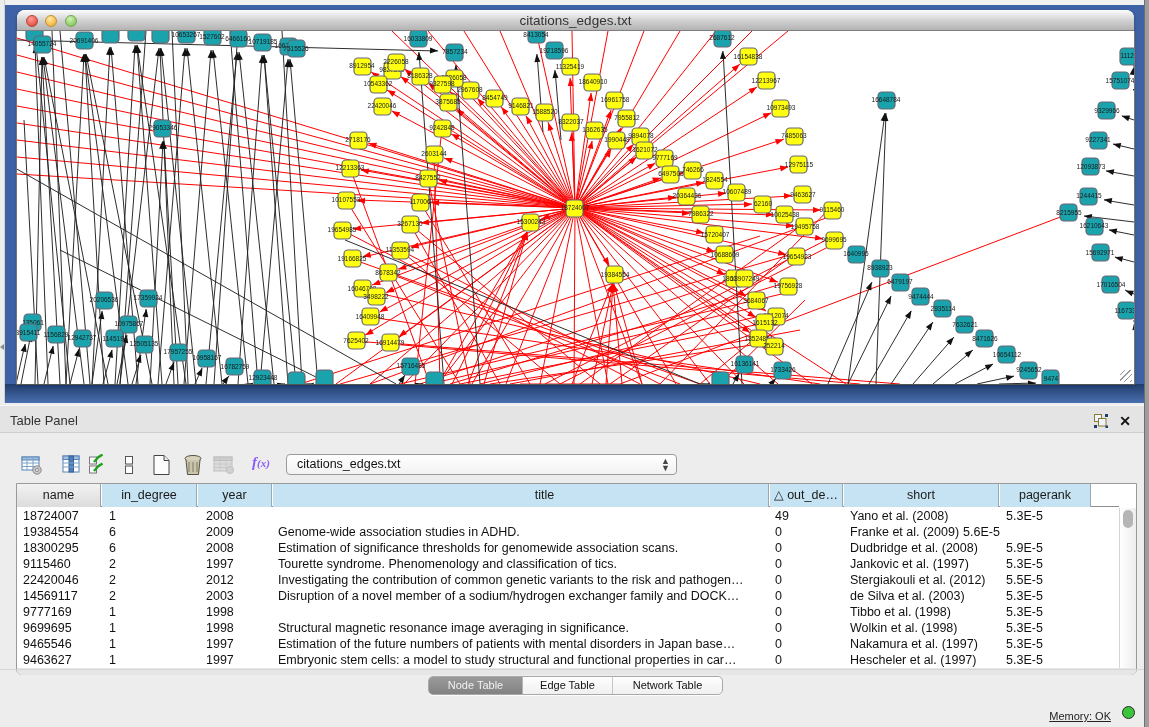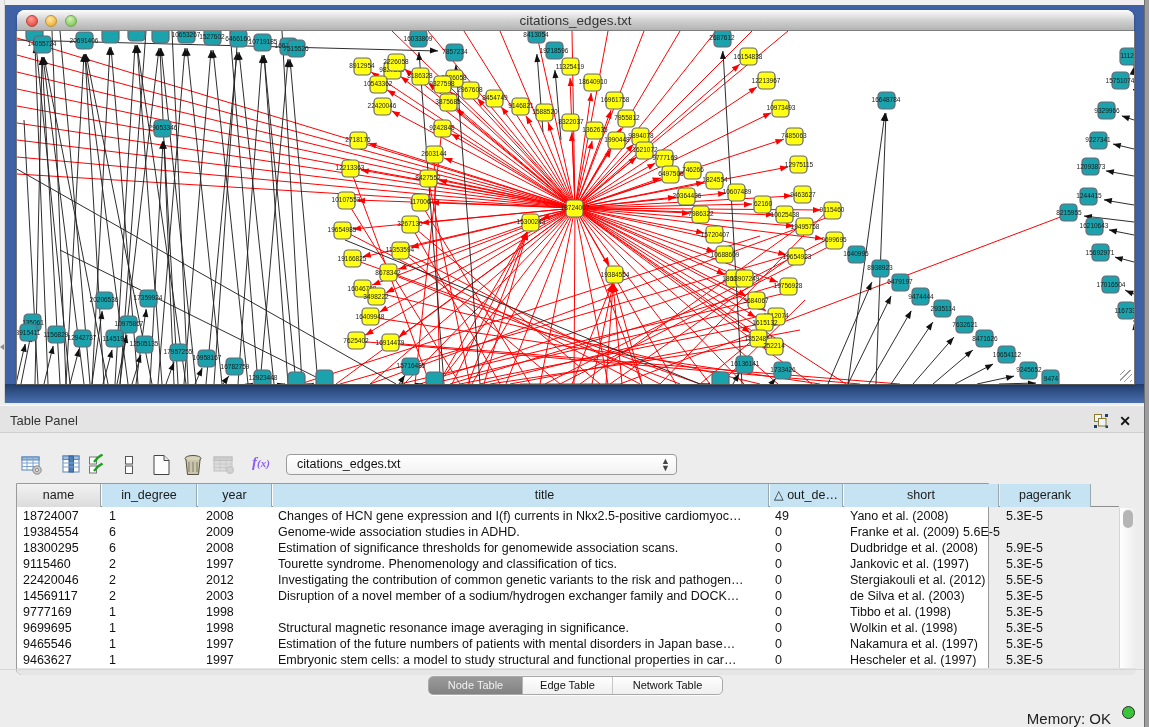--- a/index.html
+++ b/index.html
@@ -22,37 +22,37 @@
 #panel{position:absolute;left:0;top:403px;width:1149px;height:324px;background:#ededed;}
 #phead{position:absolute;left:0;top:2px;width:1144px;height:28px;background:#e4e4e4;border-bottom:1px solid #cfcfcf;border-top:1px solid #f6f6f6;}
 #phead .t{position:absolute;left:10px;top:7px;font-size:13px;color:#333;}
 #float{position:absolute;right:36px;top:8px;width:14px;height:14px;}
 #closex{position:absolute;right:13px;top:7px;font-size:14px;font-weight:bold;color:#111;}
 #toolbar{position:absolute;left:16px;top:43px;width:1120px;height:36px;}
 .ic{position:absolute;top:8px;width:22px;height:22px;}
 #dd{position:absolute;left:270px;top:8px;width:391px;height:21px;background:linear-gradient(#fff,#f2f2f2);border:1px solid #9b9b9b;border-radius:4px;font-size:12.5px;color:#111;line-height:19px;padding-left:10px;}
 #dd .ar{position:absolute;right:6px;top:3px;font-size:9px;color:#444;line-height:7px;text-align:center;}
 
-#tbl{position:absolute;left:16px;top:80px;width:973px;height:192px;background:#fff;border:1px solid #9a9a9a;border-radius:0 0 6px 6px;}
+#tbl{position:absolute;left:16px;top:80px;width:1121px;height:192px;background:#fff;border:1px solid #9a9a9a;border-radius:0 0 6px 6px;}
 #hsb{position:absolute;left:0;top:184px;width:1119px;height:7px;background:#e6e6e6;border-radius:0 0 5px 5px;}
 #thead{position:absolute;left:0;top:0;width:1102px;height:23px;border-bottom:1px solid #8e8e8e;}
 .th{position:absolute;top:0;height:23px;font-size:12.5px;color:#1a1a1a;text-align:center;line-height:23px;background:#c5e3f2;border-right:1px solid #9aa8b0;}
 .th.gray{background:linear-gradient(#f2f2f2,#dcdcdc);border-right:1px solid #a0a0a0;}
 #rows{position:absolute;left:0;top:24px;width:1102px;height:160px;font-size:12.5px;color:#111;}
 .row{position:absolute;left:0;width:1102px;height:16px;line-height:16px;white-space:nowrap;}
 .c{position:absolute;top:0;height:16px;overflow:hidden;}
 #vsb{position:absolute;left:1102px;top:24px;width:17px;height:160px;background:linear-gradient(90deg,#fff,#ededed);border-left:1px solid #d5d5d5;}
 #vsb .th2{position:absolute;left:3px;top:2px;width:10px;height:18px;border-radius:5px;background:#b5b5b5;}
 
 #tabs{position:absolute;left:428px;top:273px;width:295px;height:19px;border:1px solid #a9a9a9;border-radius:5px;background:linear-gradient(#fefefe,#f0f0f0);box-shadow:0 1px 0 rgba(255,255,255,.8);}
 #tabs .seg{position:absolute;top:0;height:17px;font-size:11px;line-height:17px;text-align:center;color:#111;}
 #seg1{left:0;width:93px;background:linear-gradient(#9a9a9a,#828282);color:#f2f2f2 !important;border-radius:4px 0 0 4px;}
 #seg2{left:93px;width:90px;border-left:1px solid #b5b5b5;}
 #seg3{left:183px;width:110px;border-left:1px solid #c6c6c6;}
-#mem{position:absolute;right:38px;top:307px;font-size:15px;color:#222;}
+#mem{position:absolute;right:38px;top:307px;font-size:11px;color:#222;text-decoration:underline;}
 #memdot{position:absolute;right:14px;top:303px;width:13px;height:13px;border-radius:50%;background:#3bc53b;border:1.5px solid #2b2b2b;}
 #divline{position:absolute;left:0;top:266px;width:1144px;height:1px;background:#d6d6d6;}
 .nl{font:6.5px "Liberation Sans",sans-serif;fill:#1a1a1a;text-anchor:middle;}
 </style></head><body>
 <div id="top">
  <div id="deskgrad"></div>
  <div id="win">
   <div id="titlebar">
         <div id="title">citations_edges.txt</div>
    <div class="tl" id="tl1"></div>
@@ -791,21 +791,20 @@
         <div class="th" style="left:256px;width:496px;padding-left:48px;">title</div>
         <div class="th" style="left:753px;width:73px;">△ out_de…</div>
         <div class="th" style="left:827px;width:155px;">short</div>
         <div class="th" style="left:983px;width:91px;">pagerank</div>
       </div>
       <div id="rows">
         <div class="row" style="top:0px;">
           <div class="c" style="left:6px;width:77px;">18724007</div>
           <div class="c" style="left:92px;width:87px;">1</div>
           <div class="c" style="left:189px;width:65px;">2008</div>
-          <div class="c" style="left:261px;width:490px;">Changes of HCN gene expression and I(f) currents in Nkx2.5-positive cardiomyoc…</div>
           <div class="c" style="left:758px;width:67px;">49</div>
           <div class="c" style="left:833px;width:148px;">Yano et al. (2008)</div>
           <div class="c" style="left:989px;width:84px;">5.3E-5</div>
         </div>
         <div class="row" style="top:16px;">
           <div class="c" style="left:6px;width:77px;">19384554</div>
           <div class="c" style="left:92px;width:87px;">6</div>
           <div class="c" style="left:189px;width:65px;">2009</div>
           <div class="c" style="left:261px;width:490px;">Genome-wide association studies in ADHD.</div>
           <div class="c" style="left:758px;width:67px;">0</div>

